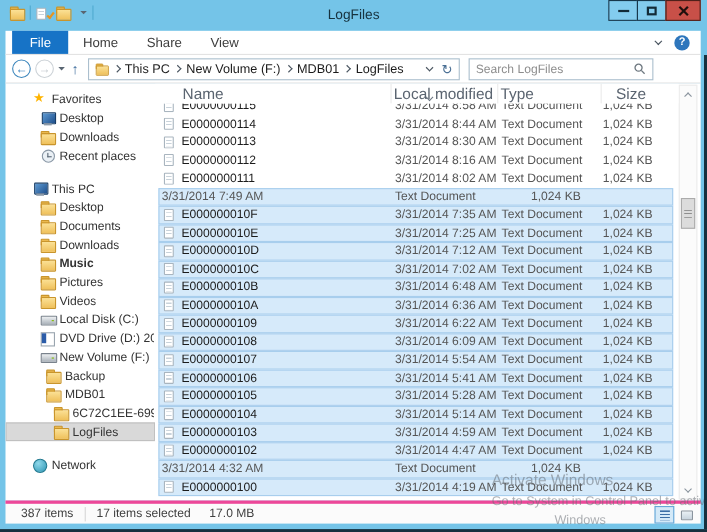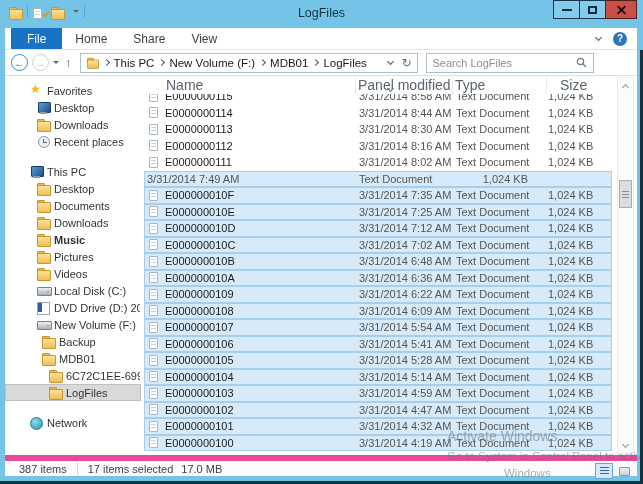--- a/index.html
+++ b/index.html
@@ -106,23 +106,23 @@
 
   
   .vscroll{position:absolute;left:612px;width:17px;top:1px;bottom:1px;background:#FBFBFB;border:1px solid #ECECEC;}
   .sb-btn{position:absolute;left:0;width:15px;height:15px;display:flex;align-items:center;justify-content:center;cursor:pointer;}
   .sb-up{top:0;} .sb-dn{bottom:0;}
   .sb-btn .chev{border-color:#8A949E;}
   .sb-thumb{position:absolute;left:1px;width:13px;top:102px;height:28px;background:#DCDCDC;border:1px solid #ABABAB;cursor:grab;}
   .sb-thumb::after{content:'';position:absolute;left:2px;right:2px;top:10px;height:7px;background:repeating-linear-gradient(180deg,#8E8E8E 0,#8E8E8E 1px,transparent 1px,transparent 3px);}
 
   
-  .statusbar{position:absolute;left:5px;top:455px;width:632px;height:21px;background:#FBFBFB;border-top:6px solid #ec4899;display:flex;align-items:center;font-size:11px;color:#3F3F3F;padding-left:14px;}
+  .statusbar{position:absolute;left:5px;top:455px;width:632px;height:21px;background:#FBFBFB;border-top:3px solid #ec4899;display:flex;align-items:center;font-size:11px;color:#3F3F3F;padding-left:14px;}
   .st-sep{width:1px;height:13px;background:#D6D6D6;margin:0 10px;}
-  .st-size{margin-left:8px;}
+  .st-size{margin-left:17px;}
   .st-views{position:absolute;right:4px;top:2px;display:flex;gap:2px;}
   .viewbtn{width:18px;height:16px;display:flex;align-items:center;justify-content:center;cursor:pointer;}
   .vb-details{border:1px solid #66A7D8;background:#D3E9F8;}
   .vi-lines{width:9px;height:9px;background:repeating-linear-gradient(180deg,#3A6EA5 0,#3A6EA5 1px,transparent 1px,transparent 3px);}
   .vi-thumb{width:11px;height:9px;border:1px solid #8A949E;background:linear-gradient(#EAF0F5,#C8D4DE);border-radius:1px;}
 
   
   .watermark{position:absolute;inset:0;overflow:hidden;pointer-events:none;z-index:50;color:rgba(105,112,118,0.55);}
   .wm1{position:absolute;left:447px;top:428px;font-size:14px;white-space:nowrap;}
   .wm2{position:absolute;left:447px;top:450px;font-size:11.5px;white-space:nowrap;}
@@ -296,21 +296,21 @@
 
   <div class="side-item" style="padding-left: 24px; margin-top: 13px;">
     <span class="sico sico-network"></span>
     <span class="slabel">Network</span>
   </div>
 </div>
 
     <div class="content">
       <div class="cols">
         <div class="hcell hname">Name</div>
-        <div class="hcell hdate">Panel modified</div>
+        <div class="hcell hdate">Local modified</div>
         <div class="hcell htype">Type</div>
         <div class="hcell hsize">Size</div>
         <span class="sort-ind"><span class="chev chev-d"></span></span>
       </div>
       <div class="rows-vp">
         <div class="rows-in" id="rows-container">
   <div class="row">
     <span class="cell c-name">
                 <span class="ico-page"></span>
                 <span class="fname">E0000000115</span>
@@ -500,24 +500,20 @@
     <span class="cell c-name">
                 <span class="ico-page"></span>
                 <span class="fname">E0000000102</span>
               </span>
     <span class="cell c-date">3/31/2014 4:47 AM</span>
     <span class="cell c-type">Text Document</span>
     <span class="cell c-size">1,024 KB</span>
   </div>
 
   <div class="row sel">
-    <span class="cell c-name">
-                <span class="ico-page"></span>
-                <span class="fname">E0000000101</span>
-              </span>
     <span class="cell c-date">3/31/2014 4:32 AM</span>
     <span class="cell c-type">Text Document</span>
     <span class="cell c-size">1,024 KB</span>
   </div>
 
   <div class="row sel">
     <span class="cell c-name">
                 <span class="ico-page"></span>
                 <span class="fname">E0000000100</span>
               </span>

